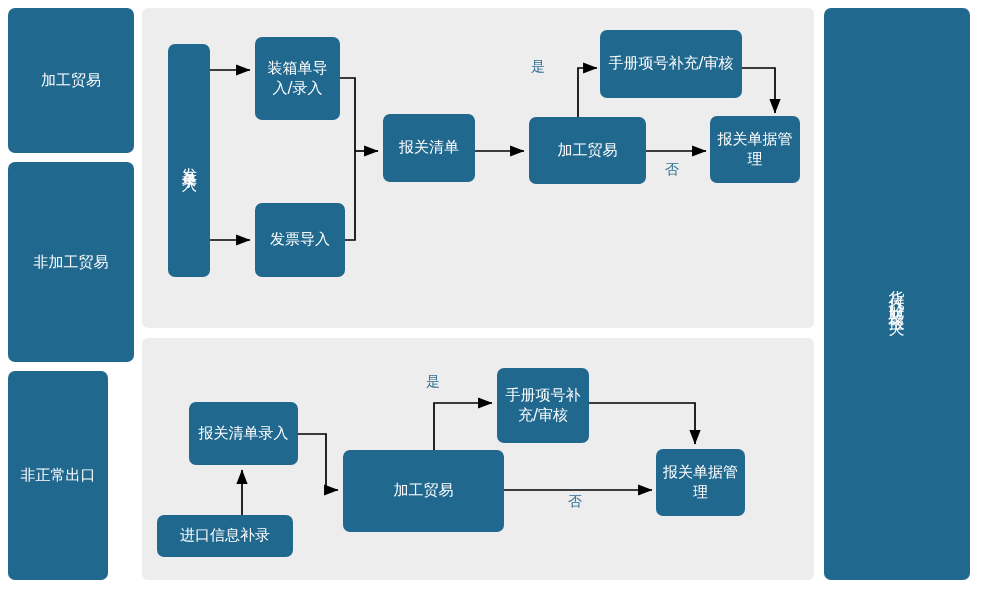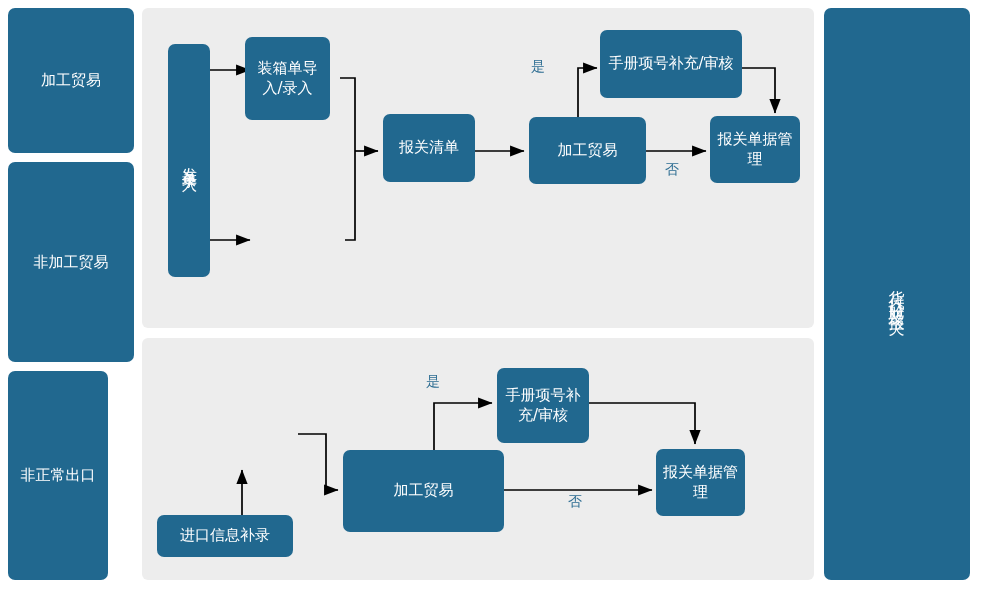--- a/index.html
+++ b/index.html
@@ -148,44 +148,50 @@
 
     <path class="wire" d="M589,403 L695,403 L695,444" marker-end="url(#arrow)"></path>
 
     <path class="wire" d="M504,490 L652,490" marker-end="url(#arrow)"></path>
   </svg>
 
   <div class="rail" style="left:168px; top:44px; width:42px; height:233px;">
     <span class="vtext" style="font-size:15px;">发运单录入</span>
   </div>
 
-  <div class="node" style="left:245px; top:37px; width:85px; height:83px; font-size:15px;">
+  <div class="node" style="left:255px; top:37px; width:85px; height:83px; font-size:15px;">
     <span>装箱单导入/录入</span>
   </div>
 
+  <div class="node" style="left:255px; top:203px; width:90px; height:74px; font-size:15px;">
+    <span>发票导入</span>
+  </div>
 
   <div class="node" style="left:383px; top:114px; width:92px; height:68px; font-size:15px;">
     <span>报关清单</span>
   </div>
 
   <div class="node" style="left:529px; top:117px; width:117px; height:67px; font-size:15px;">
     <span>加工贸易</span>
   </div>
 
   <div class="node" style="left:600px; top:30px; width:142px; height:68px; font-size:15px;">
     <span>手册项号补充/审核</span>
   </div>
 
   <div class="node" style="left:710px; top:116px; width:90px; height:67px; font-size:15px;">
     <span>报关单据管理</span>
   </div>
 
   <div class="edge-label" style="left:531px; top:59px;">是</div>
   <div class="edge-label" style="left:665px; top:162px;">否</div>
 
+  <div class="node" style="left:189px; top:402px; width:109px; height:63px; font-size:15px;">
+    <span>报关清单录入</span>
+  </div>
 
   <div class="node" style="left:157px; top:515px; width:136px; height:42px; font-size:15px;">
     <span>进口信息补录</span>
   </div>
 
   <div class="node" style="left:343px; top:450px; width:161px; height:82px; font-size:15px;">
     <span>加工贸易</span>
   </div>
 
   <div class="node" style="left:497px; top:368px; width:92px; height:75px; font-size:15px;">

